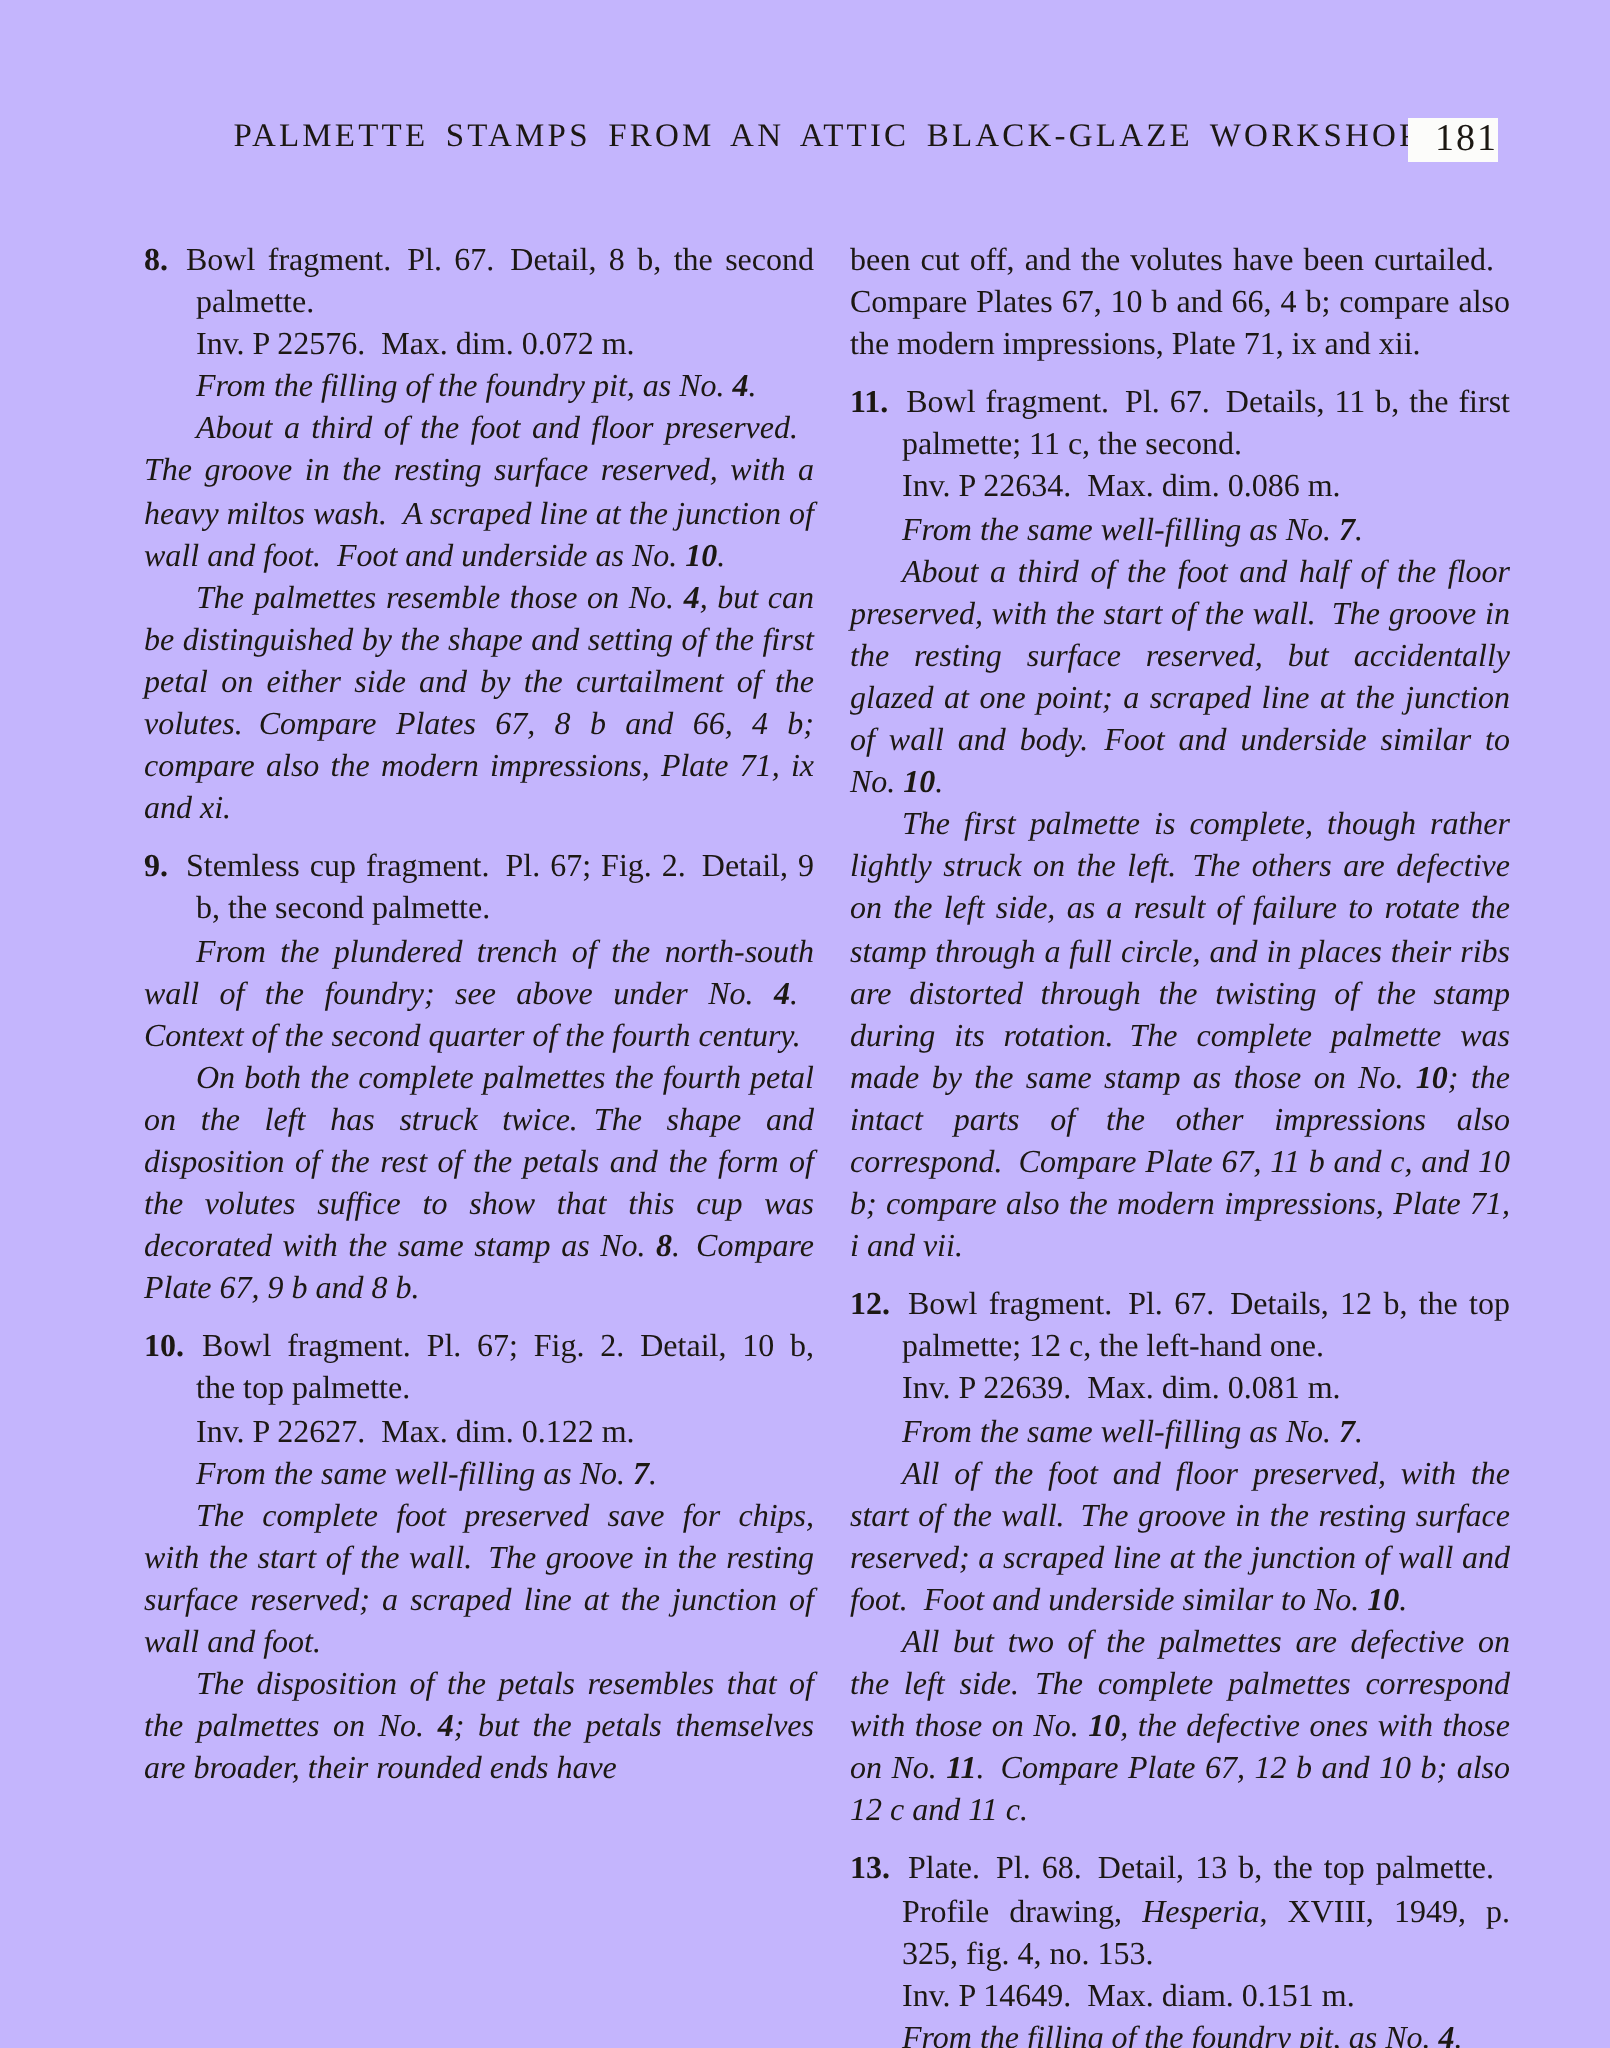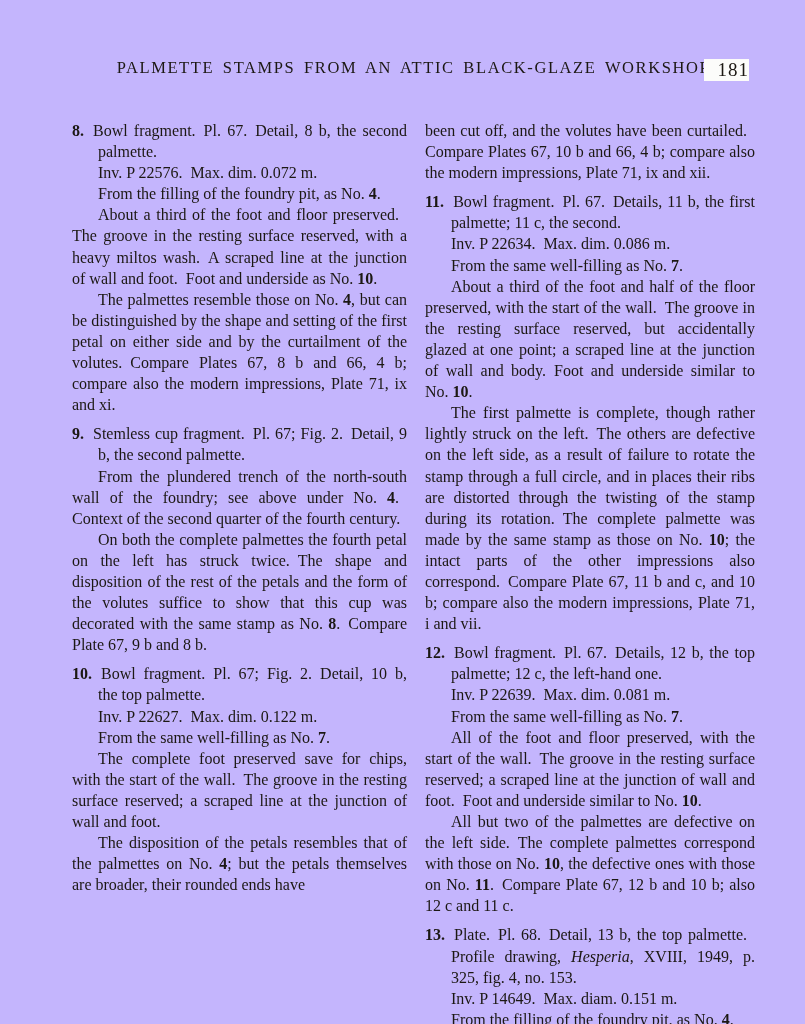--- a/index.html
+++ b/index.html
@@ -55,21 +55,21 @@
   .col-right { width: 330px; }
 
   p.block { margin: 0; }
   p.entry-head {
     padding-left: 26px;
     text-indent: -26px;
     margin-top: 8px;
   }
   .col > p.block:first-child { margin-top: 0; }
   p.inv       { text-indent: 26px; }
-  p.para      { text-indent: 26px; }
+  p.para      { text-indent: 26px; font-style: italic; }
   p.para-cont { text-indent: 0; }
   .entry-num  { margin-right: 9px; }
   b { font-weight: bold; }
   i { }
 </style>
 </head>
 <body>
 
 <div class="page">
   <div class="page-header">

